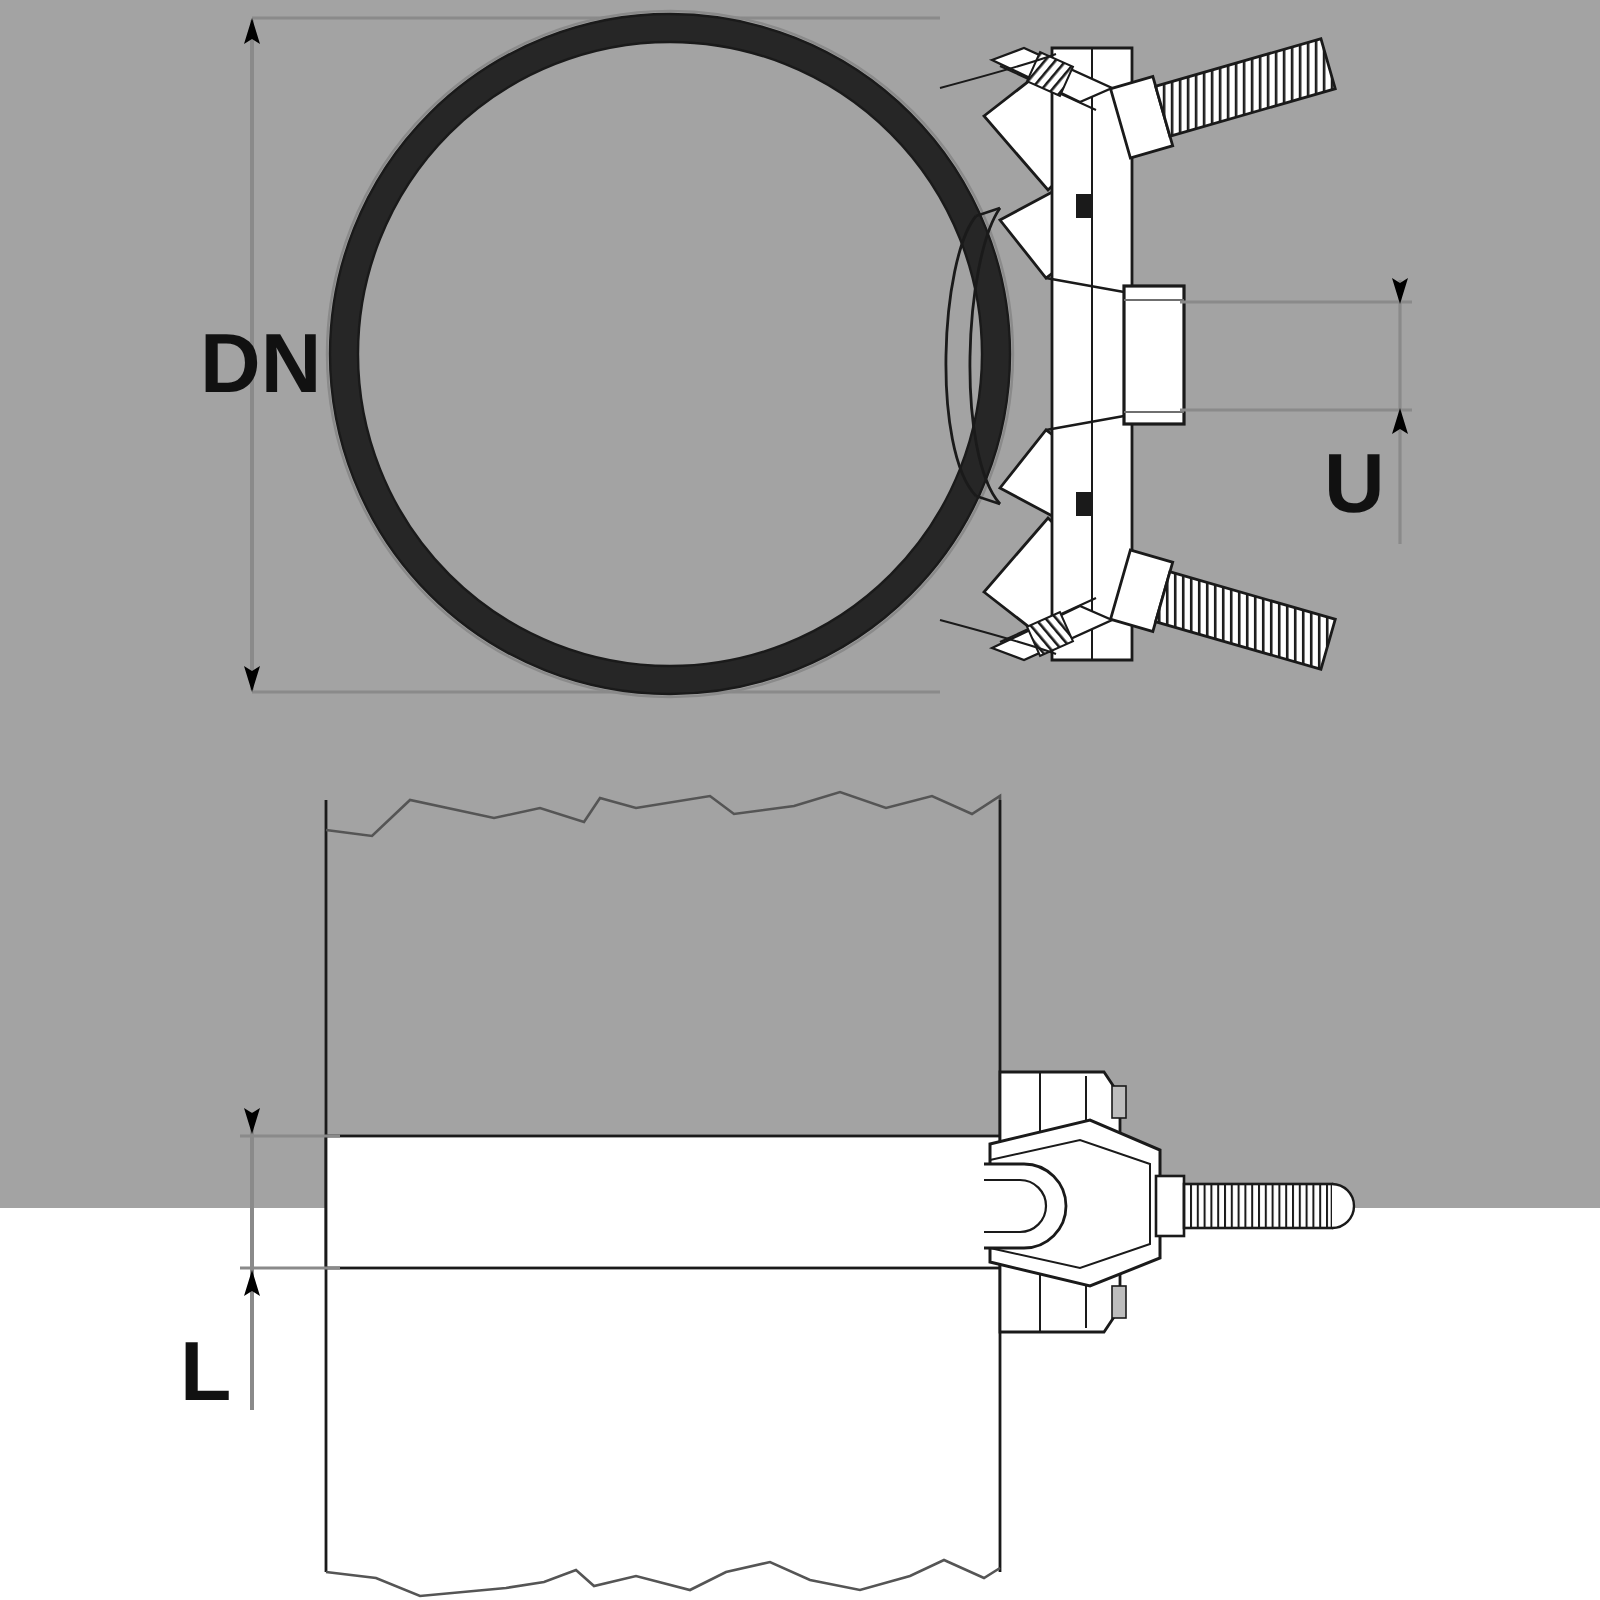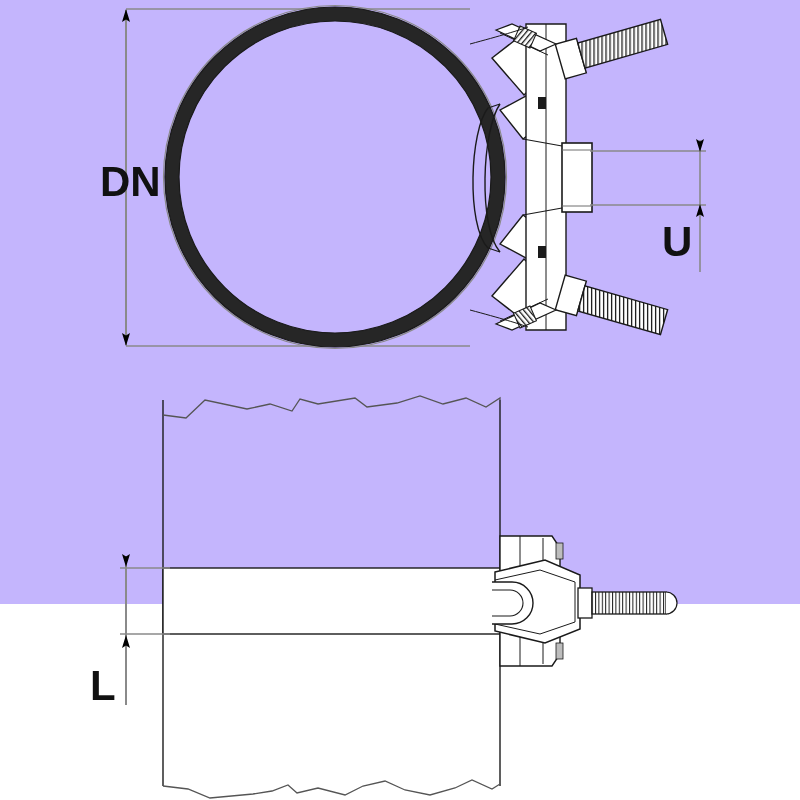--- a/index.html
+++ b/index.html
@@ -1,18 +1,18 @@
 <!DOCTYPE html>
 <html><head>
 <meta charset="utf-8">
 <style>
   html,body{margin:0;padding:0;background:#ffffff;}
   body{width:800px;height:800px;overflow:hidden;
        font-family:"Liberation Sans","DejaVu Sans",sans-serif;}
-  #stage{position:relative;width:800px;height:604px;background:#c4b5fd;}
+  #stage{position:relative;width:800px;height:604px;background:#a3a3a3;}
   svg{display:block;}
   .dimlabel{
     font-family:"Liberation Sans","DejaVu Sans",sans-serif;
     font-weight:700;
     fill:#111111;
     dominant-baseline:auto;
   }
 </style>
 </head>
 <body>

